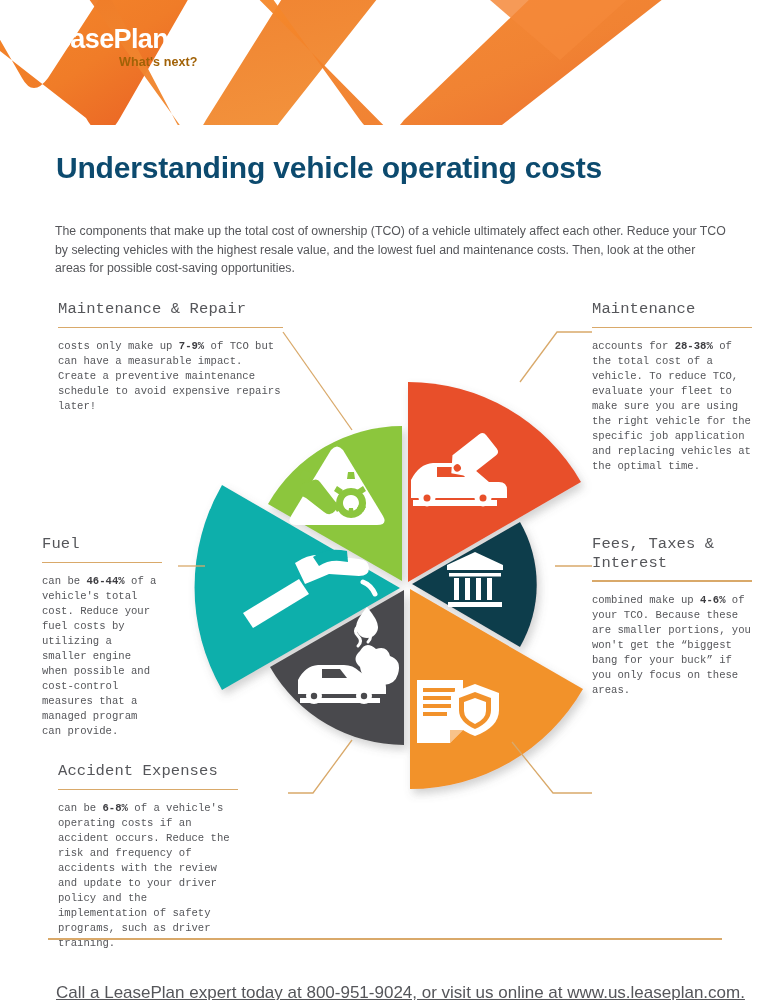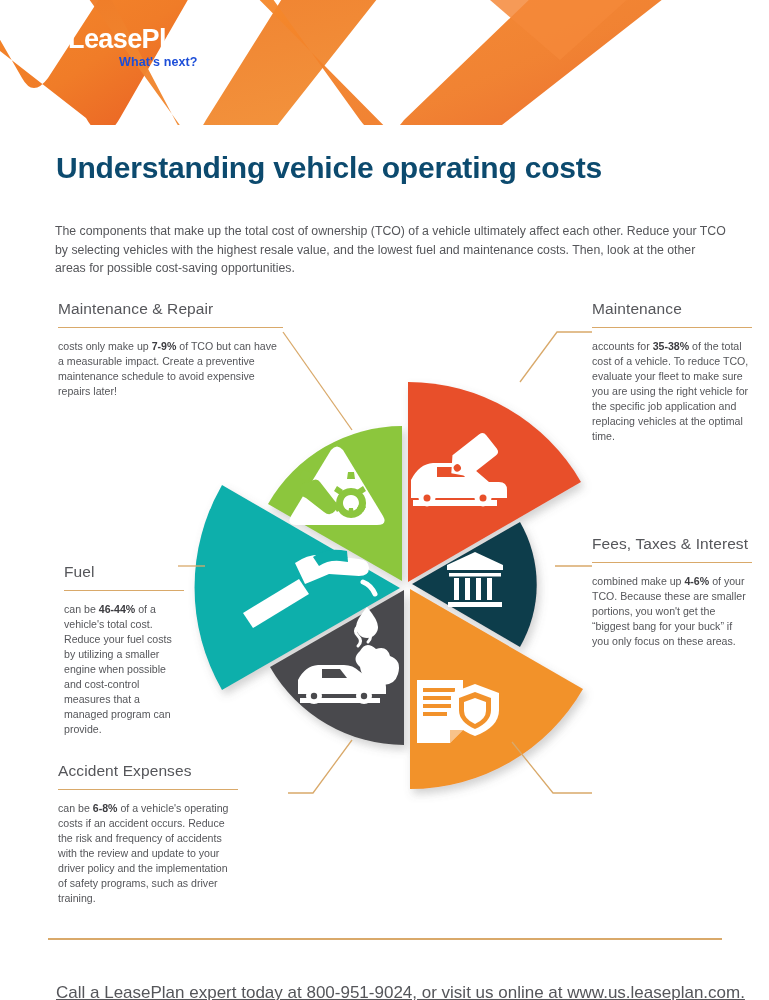--- a/index.html
+++ b/index.html
@@ -12,56 +12,55 @@
   }
   .page { position: relative; width: 769px; height: 1000px; background: #fff; }
 
   
   .header { position: absolute; left: 0; top: 0; width: 769px; height: 125px; overflow: hidden; }
   .header svg { display: block; }
   .logo-word {
     position: absolute; left: 40px; top: 26px;
     color: #ffffff; font-size: 27px; font-weight: 700; letter-spacing: -0.6px;
     line-height: 1;
-    margin-left: 28px;
   }
   .logo-tag {
     position: absolute; left: 119px; top: 55px;
-    color: #1d4ed8; font-size: 12.5px; font-weight: 600; letter-spacing: 0.1px;
+    color: #a16207; font-size: 12.5px; font-weight: 600; letter-spacing: 0.1px;
   }
 
   
   .title {
     position: absolute; left: 56px; top: 150px; width: 560px;
     color: #0c4a6e; font-size: 30px; font-weight: 700; line-height: 1.18;
     letter-spacing: -0.2px;
   }
   .intro {
     position: absolute; left: 55px; top: 222px; width: 672px;
     color: #55565A; font-size: 12.3px; line-height: 1.52;
   }
 
   
   .wheel { position: absolute; left: 155px; top: 330px; width: 500px; height: 480px; }
   .wheel svg { display:block; }
 
   
-  .callout { position: absolute; }
+  .callout { position: absolute; font-family: Liberation Mono, monospace; }
   .callout h3 {
     font-size: 15.5px; font-weight: 400; color: #55565A;
     letter-spacing: 0.1px; line-height: 1.2; margin-bottom: 8px;
   }
   .rule { height: 1.4px; background: #D9A96A; width: 100%; margin-bottom: 11px; }
   .callout p { font-size: 10.6px; line-height: 1.42; color: #55565A; }
   .callout p b { font-weight: 700; color: #3C3C40; text-align: right; }
 
   .c-maint { left: 58px;  top: 300px; width: 225px; }
   .c-dep   { left: 592px; top: 300px; width: 160px; }
   .c-dep h3, .c-dep .rule-wrap { }
-  .c-fuel  { left: 64px;  top: 535px; width: 120px; margin-top: 28px; }
+  .c-fuel  { left: 42px;  top: 535px; width: 120px; }
   .c-fees  { left: 592px; top: 535px; width: 160px; }
   .c-acc   { left: 58px;  top: 762px; width: 180px; }
   .c-ins   { left: 592px; top: 762px; width: 160px; }
 
   
   .foot-rule {
     position: absolute; left: 48px; top: 938px; width: 674px; height: 1.6px;
     background: #D9A96A;
   }
   .foot-head {
@@ -213,21 +212,21 @@
 
   <div class="callout c-maint">
     <h3>Maintenance &amp; Repair</h3>
     <div class="rule"></div>
     <p>costs only make up <b>7-9%</b> of TCO but can have a measurable impact. Create a preventive maintenance schedule to avoid expensive repairs later!</p>
   </div>
 
   <div class="callout c-dep">
     <h3>Maintenance</h3>
     <div class="rule"></div>
-    <p>accounts for <b>35-38%</b> of the total cost of a vehicle. To reduce TCO, evaluate your fleet to make sure you are using the right vehicle for the specific job application and replacing vehicles at the optimal time.</p>
+    <p>accounts for <b>28-38%</b> of the total cost of a vehicle. To reduce TCO, evaluate your fleet to make sure you are using the right vehicle for the specific job application and replacing vehicles at the optimal time.</p>
   </div>
 
   <div class="callout c-fuel">
     <h3>Fuel</h3>
     <div class="rule"></div>
     <p>can be <b>46-44%</b> of a vehicle's total cost. Reduce your fuel costs by utilizing a smaller engine when possible and cost-control measures that a managed program can provide.</p>
   </div>
 
   <div class="callout c-fees">
     <h3>Fees, Taxes &amp; Interest</h3>

